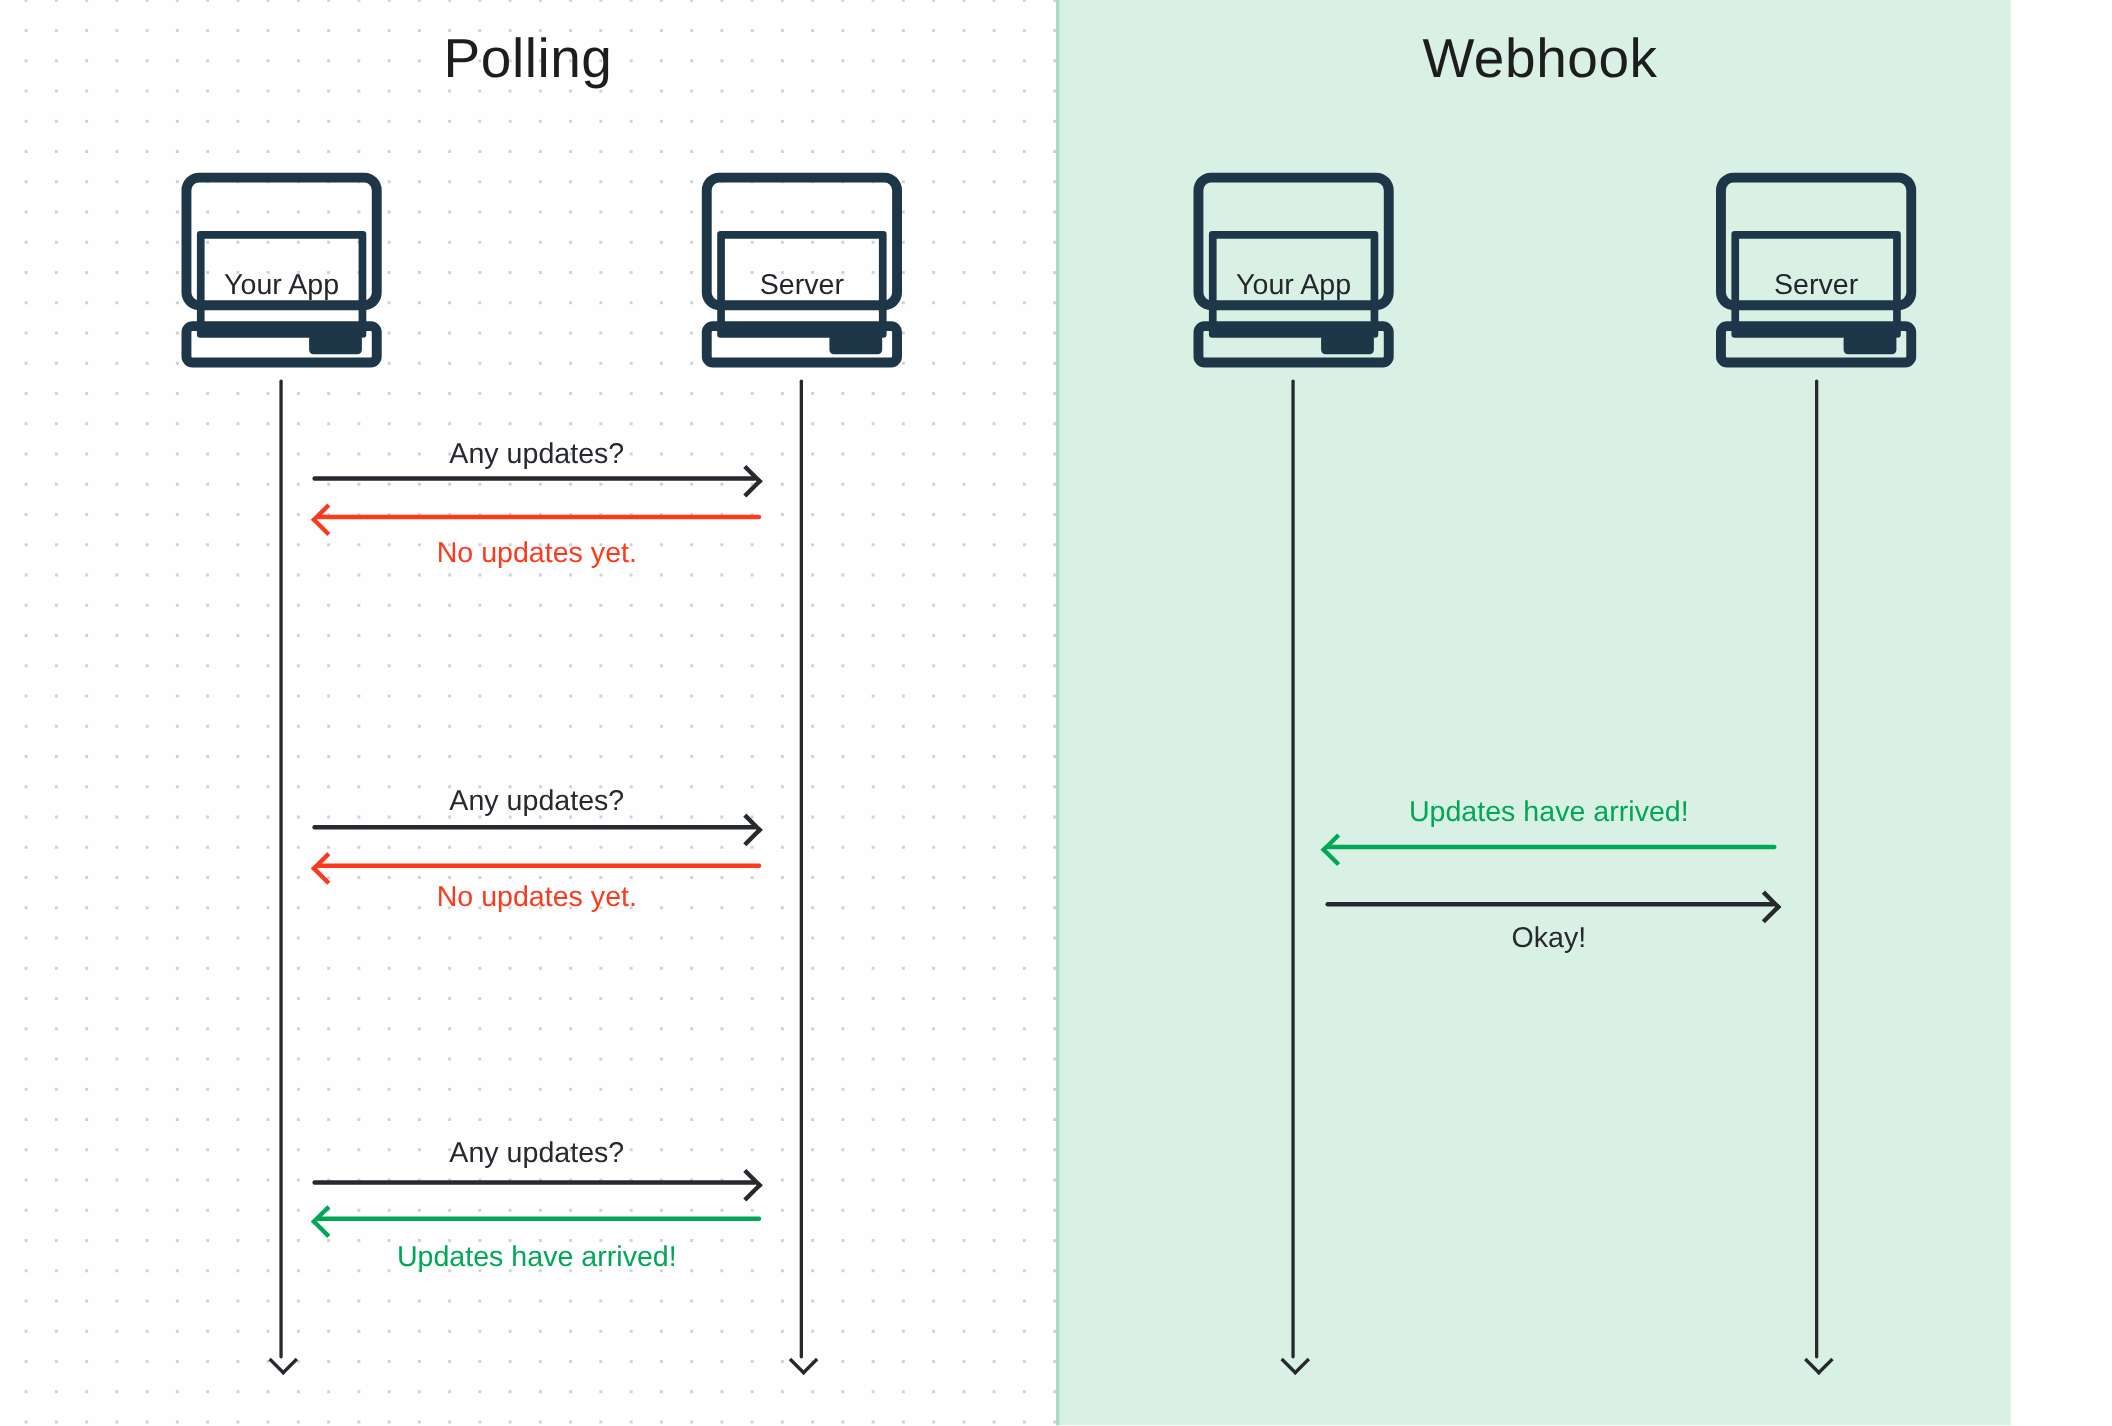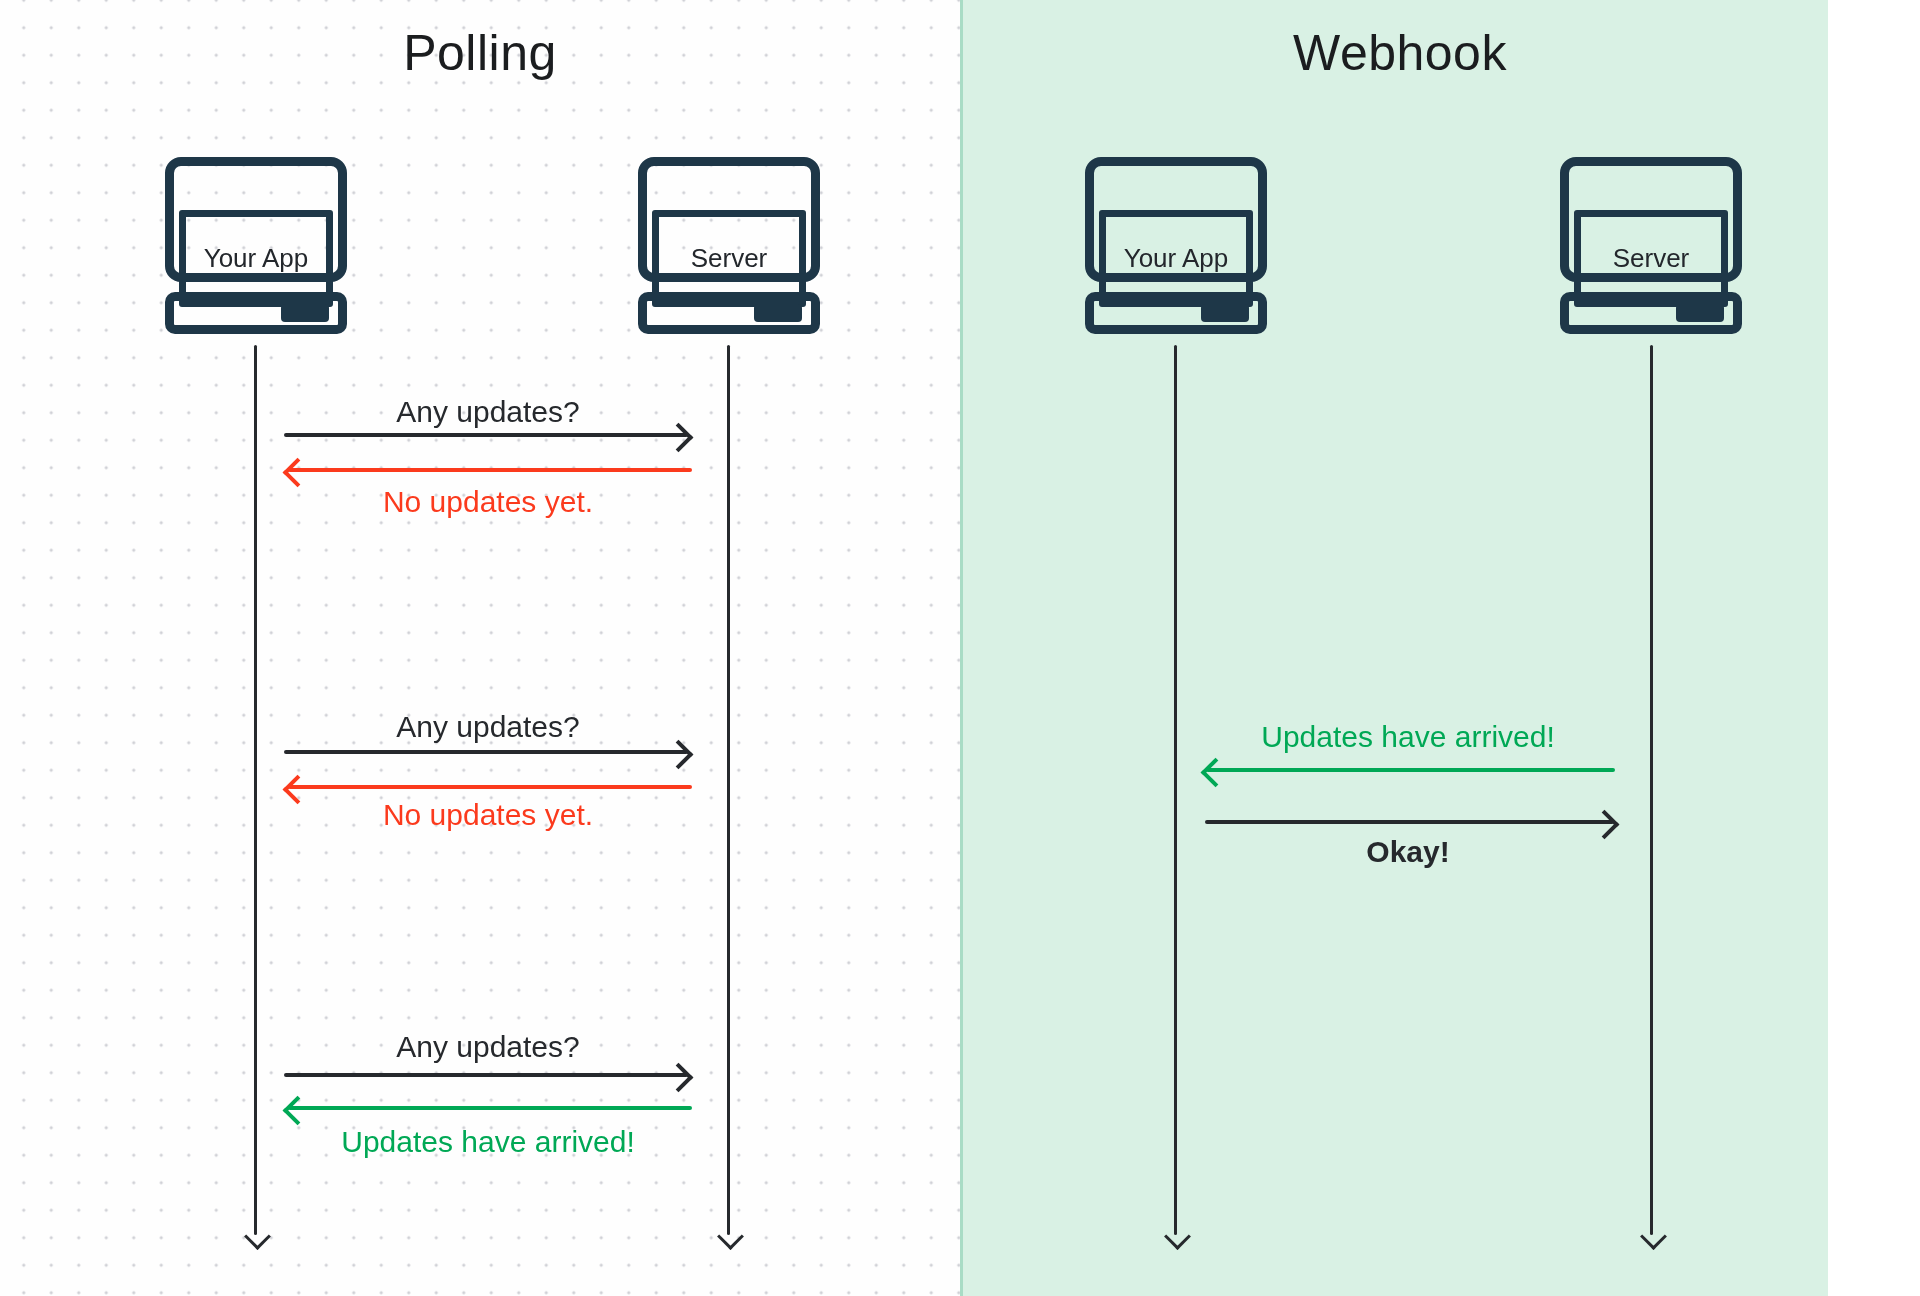--- a/index.html
+++ b/index.html
@@ -119,21 +119,21 @@
   .arrow.dir-left .head {
     left: 3px;
     border-left: 4px solid currentColor;
     border-bottom: 4px solid currentColor;
     transform: rotate(45deg);
   }
 
   .msg-label {
     position: absolute;
     transform: translateX(-50%);
-    font-size: 30px;
+    font-size: 26px;
     font-weight: 500;
     white-space: nowrap;
     line-height: 32px;
   }
 
   .c-ink   { color: var(--ink); }
   .c-red   { color: var(--red); }
   .c-green { color: var(--green); }
 </style>
 </head>
@@ -240,15 +240,15 @@
 
   <div class="msg-label c-green" style="left:1408px; top:721px;">Updates have arrived!</div>
   <div class="arrow dir-left c-green" style="left:1202px; top:768px; width:413px;">
     <span class="shaft"></span>
     <span class="head"></span>
   </div>
   <div class="arrow dir-right c-ink" style="left:1205px; top:820px; width:413px;">
     <span class="shaft"></span>
     <span class="head"></span>
   </div>
-  <div class="msg-label c-ink" style="left:1408px; top:836px;font-weight:bold;">Okay!</div>
+  <div class="msg-label c-ink" style="left:1408px; top:836px;">Okay!</div>
 
 </div>
 
 </body></html>

